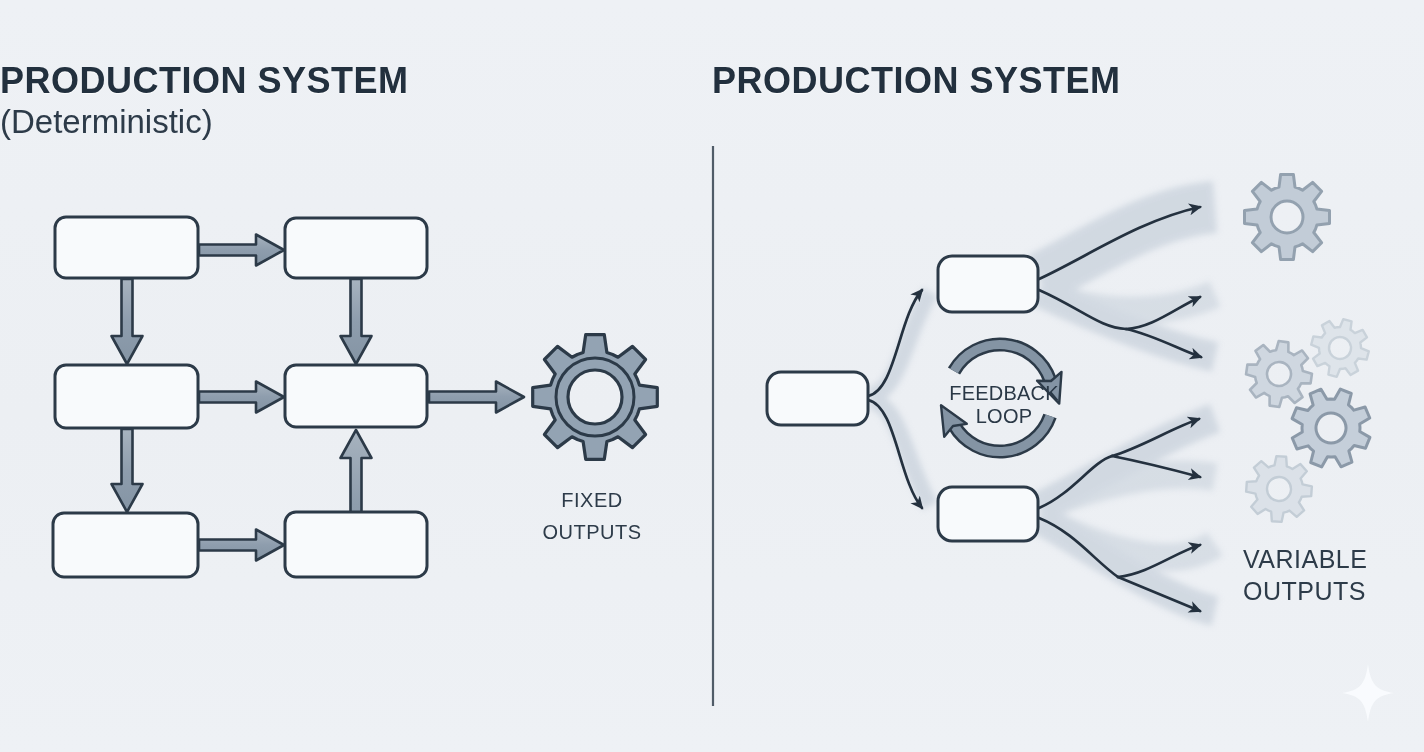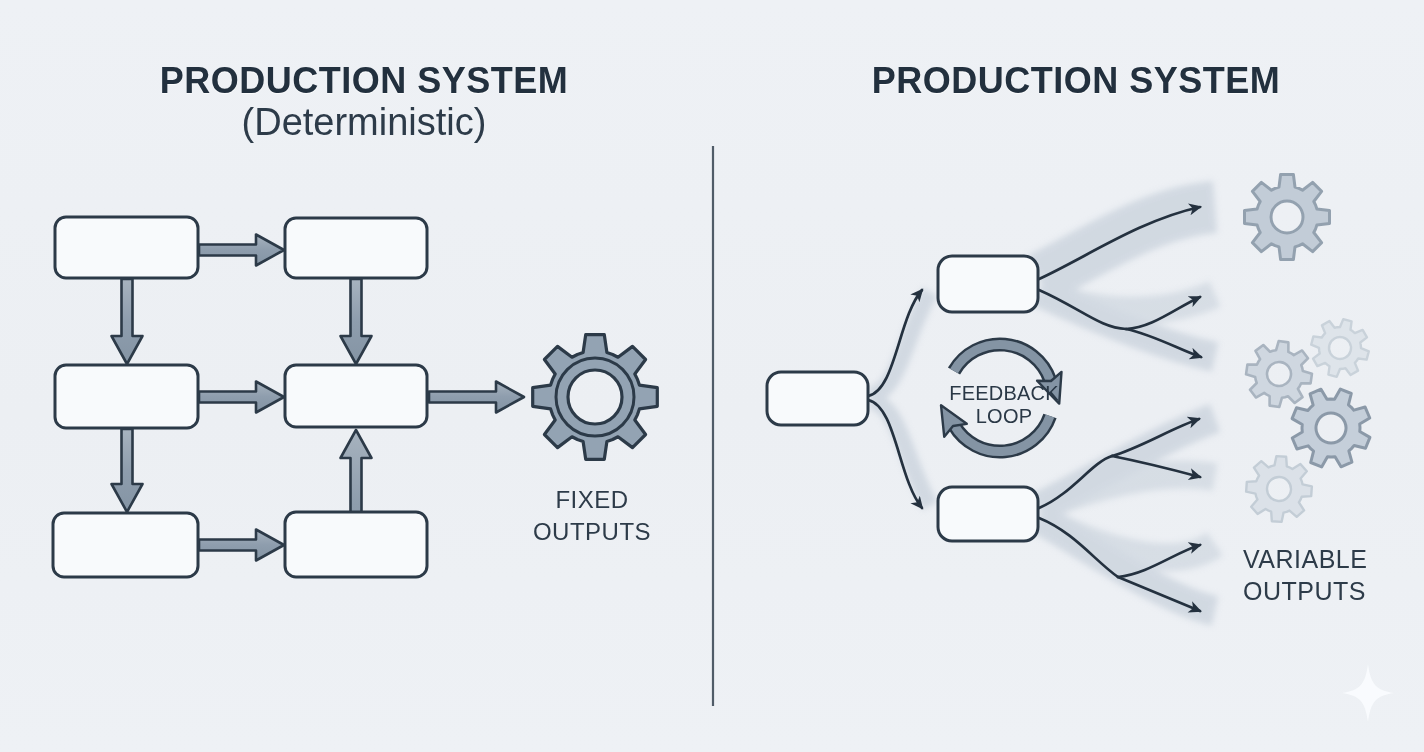--- a/index.html
+++ b/index.html
@@ -4,29 +4,29 @@
 <style>
   html,body{margin:0;padding:0;}
   body{
     width:1424px;height:752px;overflow:hidden;
     font-family:"Liberation Sans","DejaVu Sans",sans-serif;
     background:linear-gradient(180deg,#eef1f5 0%,#ecefF3 55%,#eef1f5 100%);
     position:relative;
   }
   .canvas{position:absolute;inset:0;width:1424px;height:752px;}
   svg.diagram{position:absolute;left:0;top:0;width:1424px;height:752px;display:block;}
-  .half-header{position:absolute;top:60px;text-align:center;color:#22303e;margin-left:8px;}
+  .half-header{position:absolute;top:60px;text-align:left;color:#22303e;}
   .half-header.left{left:0;width:712px;}
   .half-header.right{left:712px;width:712px;}
   .title{font-size:36px;font-weight:700;letter-spacing:.5px;line-height:42px;
          text-shadow:0 1px 1px rgba(255,255,255,.8);}
-  .subtitle{font-size:38px;font-weight:400;color:#2d3b49;line-height:36px;margin-top:2px;}
+  .subtitle{font-size:33px;font-weight:400;color:#2d3b49;line-height:36px;margin-top:2px;}
   .label{position:absolute;color:#2d3b49;font-weight:500;}
   .label-fixed{left:492px;top:484px;width:200px;text-align:center;
-               font-size:24px;line-height:32px;letter-spacing:.5px;}
+               font-size:20px;line-height:32px;letter-spacing:.5px;}
   .label-variable{left:1243px;top:543px;width:200px;text-align:left;
                   font-size:25px;line-height:32px;letter-spacing:.5px;}
   .label-feedback{left:924px;top:382px;width:160px;text-align:center;
                   font-size:20px;line-height:23px;letter-spacing:.2px;color:#2a3846;}
   .line{display:block;}
 </style>
 </head>
 <body>
 
 <div class="canvas">

